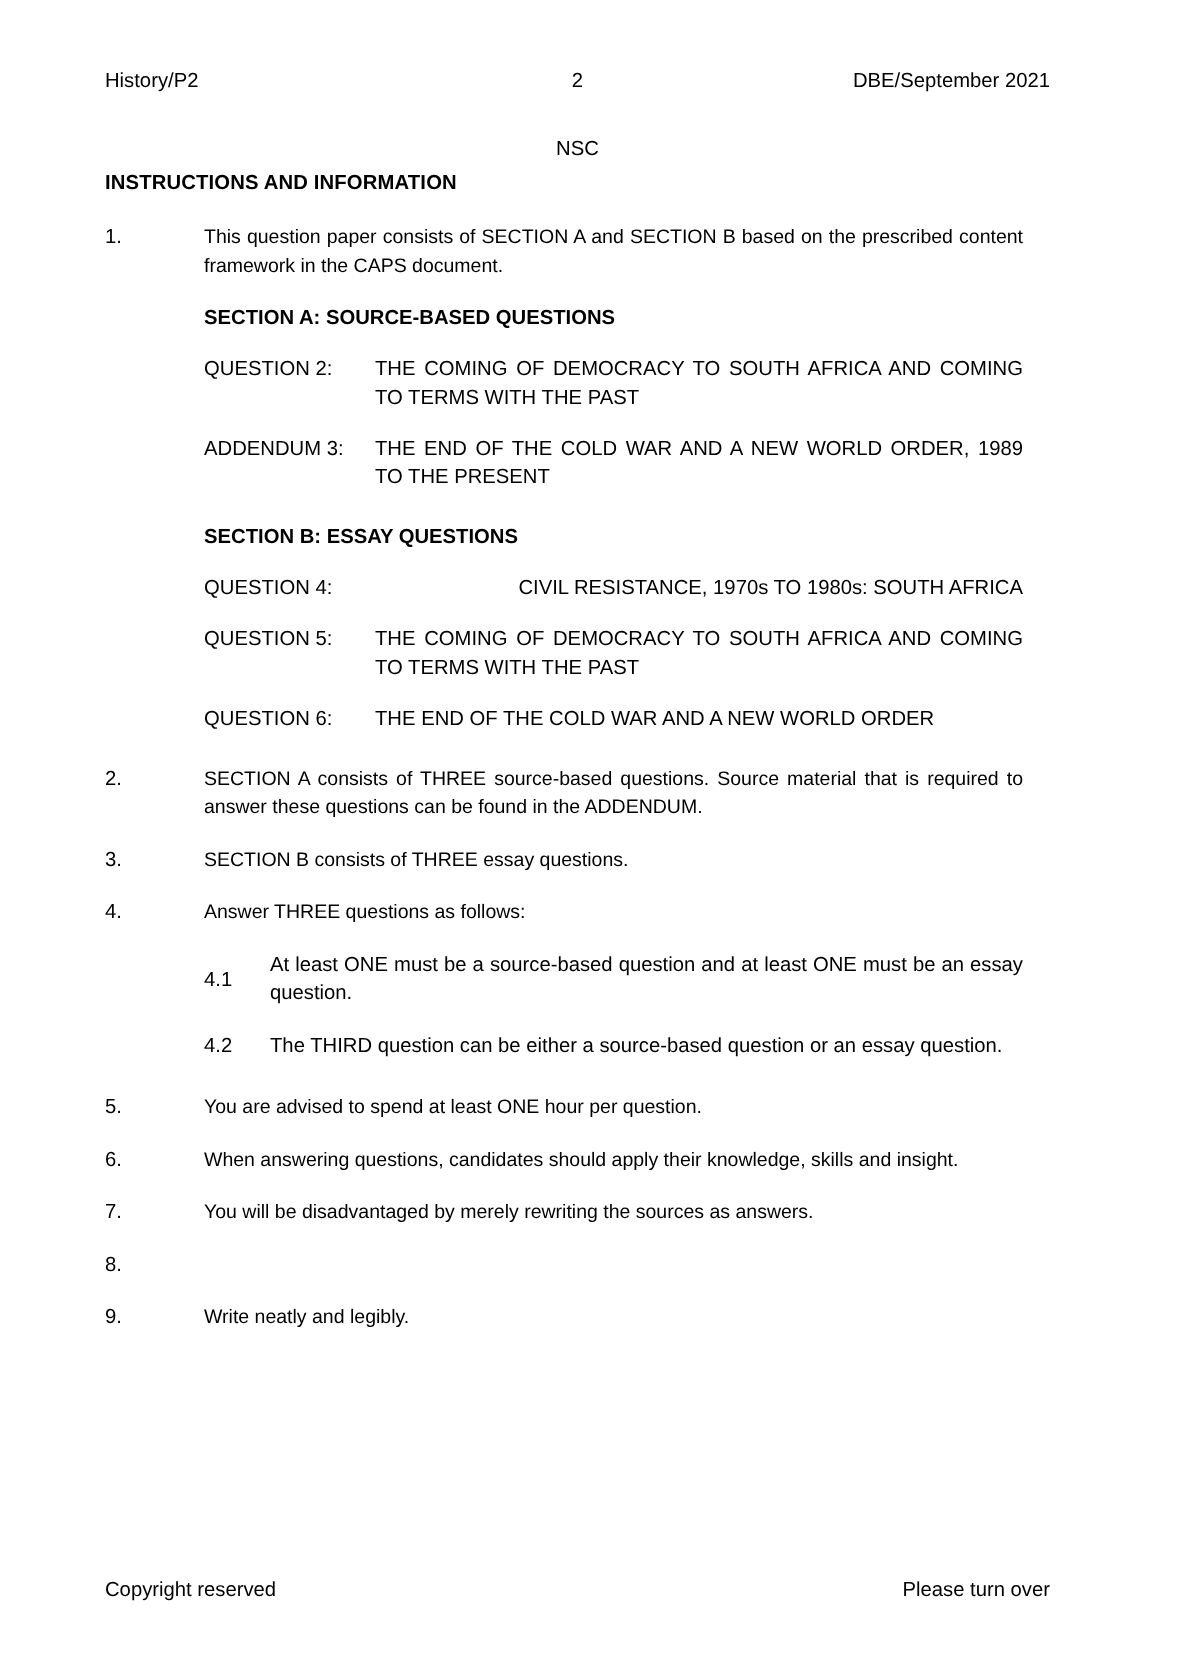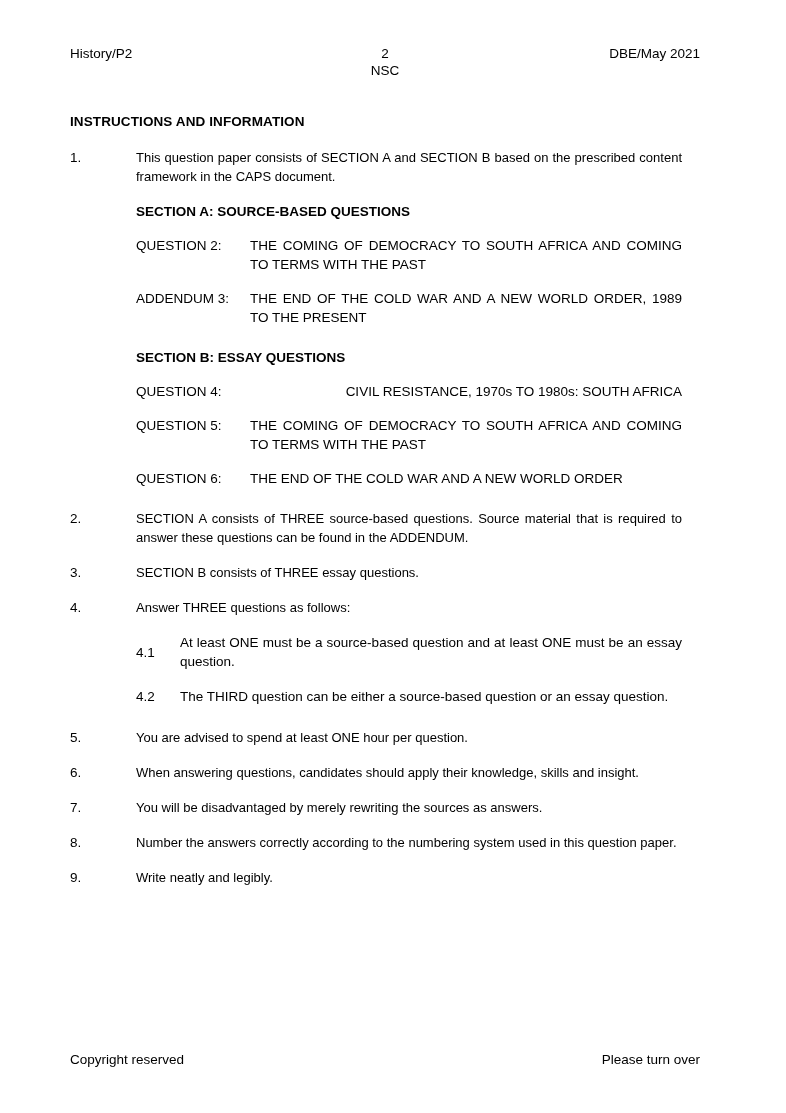--- a/index.html
+++ b/index.html
@@ -37,20 +37,21 @@
     position: absolute;
     left: 0;
     right: 0;
     top: 0;
     text-align: center;
     font-size: 13.5px;
     line-height: 17px;
   }
   .run-head .center .nsc {
     display: block;
+    margin-top: 28px;
   }
   .run-head .right {
     position: absolute;
     right: 0;
     top: 0;
     font-size: 13.5px;
     line-height: 17px;
     white-space: nowrap;
   }
 
@@ -177,21 +178,21 @@
 <body>
 
 <div class="page">
 
   <div class="run-head">
     <div class="left">History/P2</div>
     <div class="center">
       <span>2</span>
       <span class="nsc">NSC</span>
     </div>
-    <div class="right">DBE/May 2021</div>
+    <div class="right">DBE/September 2021</div>
   </div>
 
   <div class="body-area">
 
     <div class="section-title">INSTRUCTIONS AND INFORMATION</div>
 
     <div class="inst">
       <div class="num">1.</div>
       <div class="txt">This question paper consists of SECTION A and SECTION B based on the prescribed content framework in the CAPS document.</div>
     </div>
@@ -271,21 +272,20 @@
       <div class="txt">When answering questions, candidates should apply their knowledge, skills and insight.</div>
     </div>
 
     <div class="inst">
       <div class="num">7.</div>
       <div class="txt nojust">You will be disadvantaged by merely rewriting the sources as answers.</div>
     </div>
 
     <div class="inst">
       <div class="num">8.</div>
-      <div class="txt">Number the answers correctly according to the numbering system used in this question paper.</div>
     </div>
 
     <div class="inst">
       <div class="num">9.</div>
       <div class="txt nojust">Write neatly and legibly.</div>
     </div>
 
   </div>
 
   <div class="foot">

